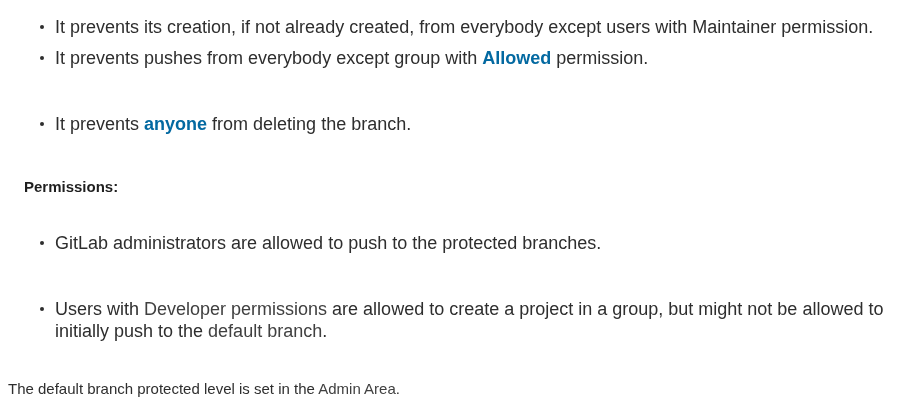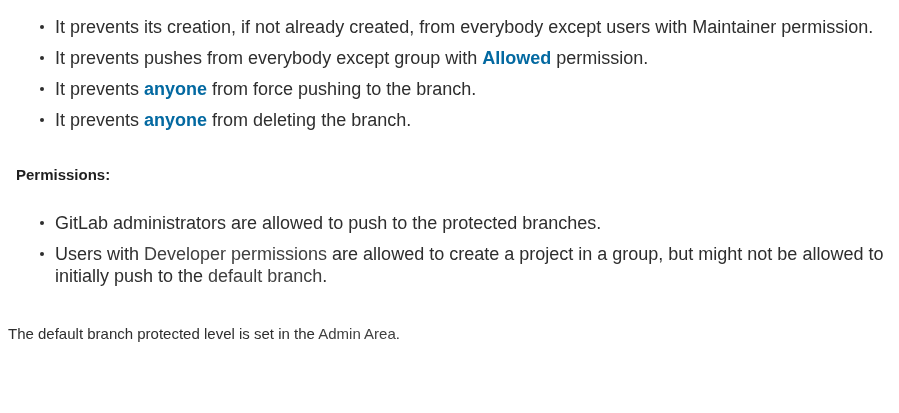--- a/index.html
+++ b/index.html
@@ -48,35 +48,36 @@
   .bullets li {
     position: relative;
     font-size: 18px;
     line-height: 22px;
     padding-left: 47px;
     padding-bottom: 9px;
     color: #2e2e2e;
   }
   .bullets li:last-child {
     padding-bottom: 0;
+    margin-top: 35px;
   }
   .bullets li .bullet-dot {
     position: absolute;
     left: 32px;
     top: 9px;
     width: 4px;
     height: 4px;
     border-radius: 50%;
     background: #2e2e2e;
   }
   .section-label {
     font-size: 15px;
     line-height: 22px;
     font-weight: bold;
-    margin: 8px;
+    margin: 16px;
     padding-top: 25px;
     color: #1f1f1f;
   }
   .bullets.second {
     padding-top: 18px;
   }
   .bullets.second li {
     padding-bottom: 9px;
   }
   strong { font-weight: bold; color: #0369a1; }
@@ -94,23 +95,20 @@
 
 
   <ul class="bullets">
     <li>
       <span class="bullet-dot"></span><span>It prevents its creation, if not already created, from everybody except users with Maintainer permission.</span>
     </li>
     <li>
       <span class="bullet-dot"></span><span>It prevents pushes from everybody except group with </span><strong>Allowed</strong><span> permission.</span>
     </li>
     <li>
-      <span class="bullet-dot"></span><span>It prevents </span><strong>anyone</strong><span> from force pushing to the branch.</span>
-    </li>
-    <li>
       <span class="bullet-dot"></span><span>It prevents </span><strong>anyone</strong><span> from deleting the branch.</span>
     </li>
   </ul>
 
   <p class="section-label">Permissions:</p>
 
   <ul class="bullets second">
     <li>
       <span class="bullet-dot"></span><span>GitLab administrators are allowed to push to the protected branches.</span>
     </li>

